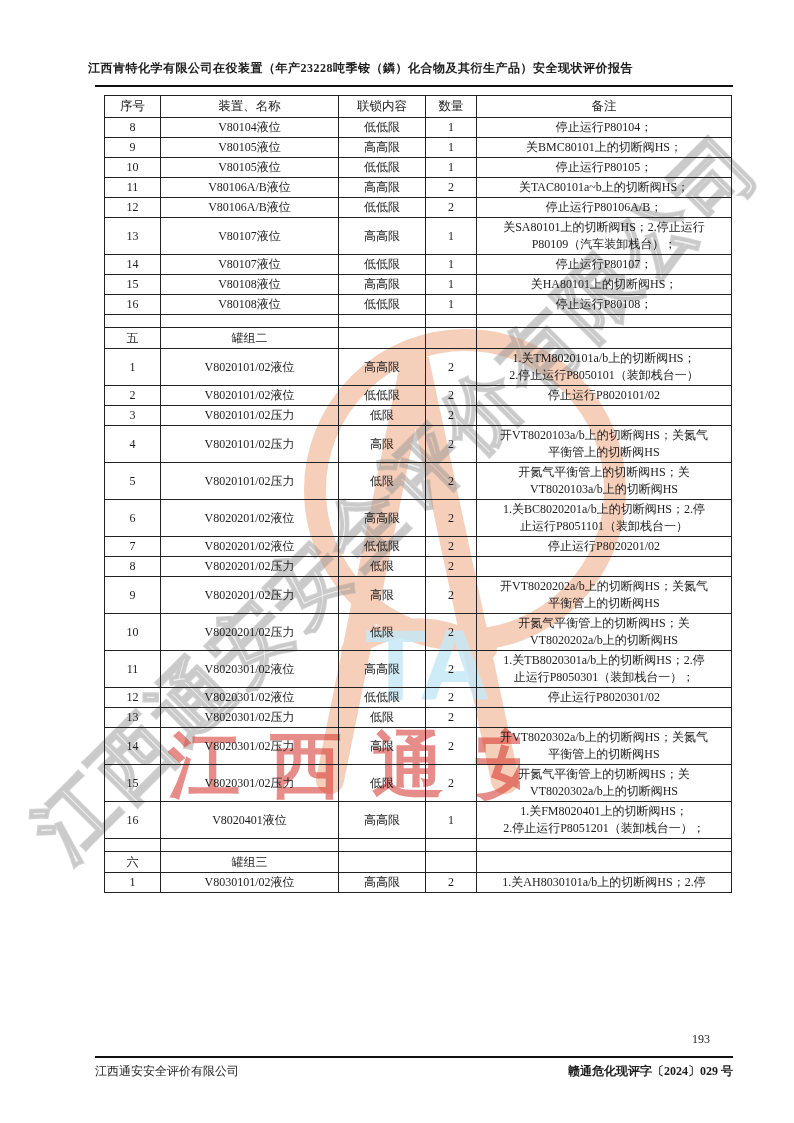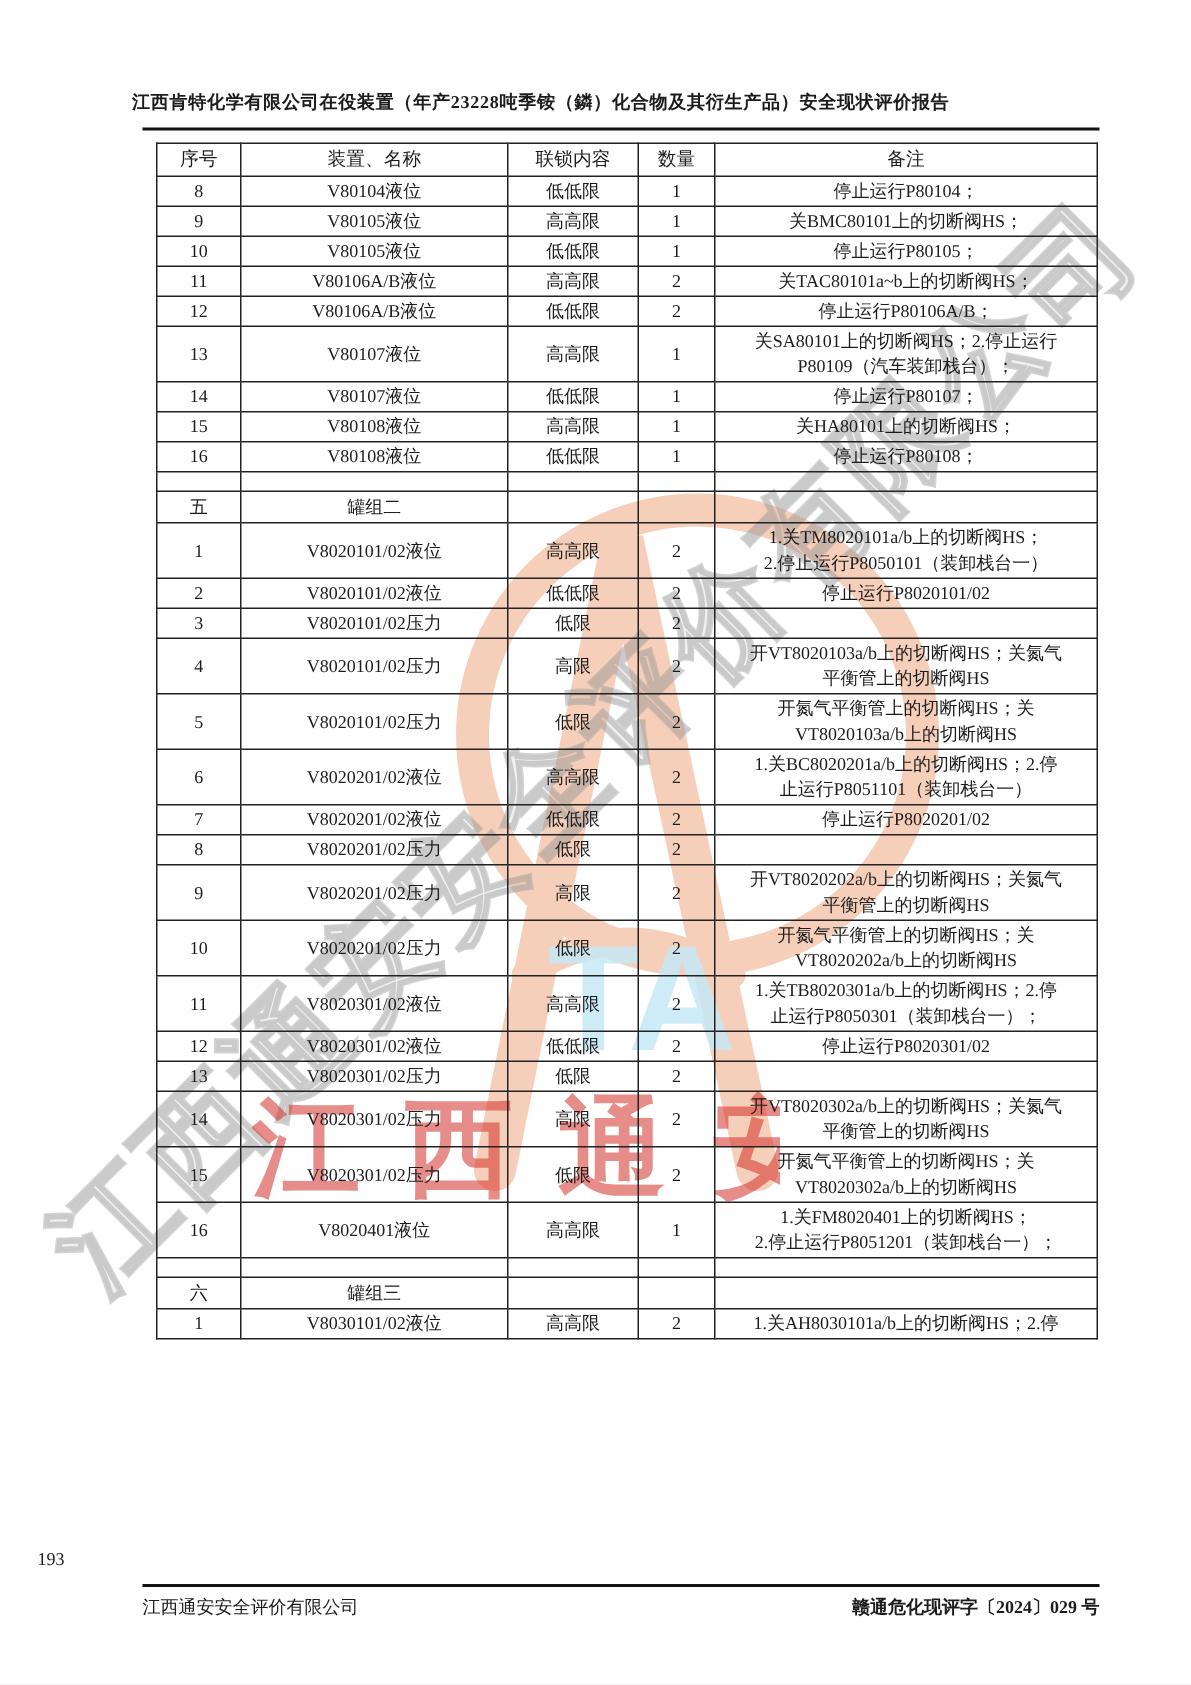--- a/index.html
+++ b/index.html
@@ -65,21 +65,21 @@
   tr.section td{height:18px;}
   tr.spacer td{height:10px;}
   col.c-no{width:56px;}
   col.c-name{width:178px;}
   col.c-interlock{width:87px;}
   col.c-qty{width:51px;}
   col.c-remark{width:255px;}
   
   .page-number{
     position:absolute;top:1032px;left:0;width:710px;
-    text-align:left;font-size:12px;z-index:3;margin-left:25px;
+    text-align:right;font-size:12px;z-index:3;
   }
   .footer-rule{
     position:absolute;top:1056px;left:95px;width:638px;height:2px;
     background:#111;z-index:3;
   }
   .footer-row{
     position:absolute;top:1063px;left:95px;width:638px;
     display:flex;justify-content:space-between;align-items:center;
     font-size:12px;z-index:3;
   }

